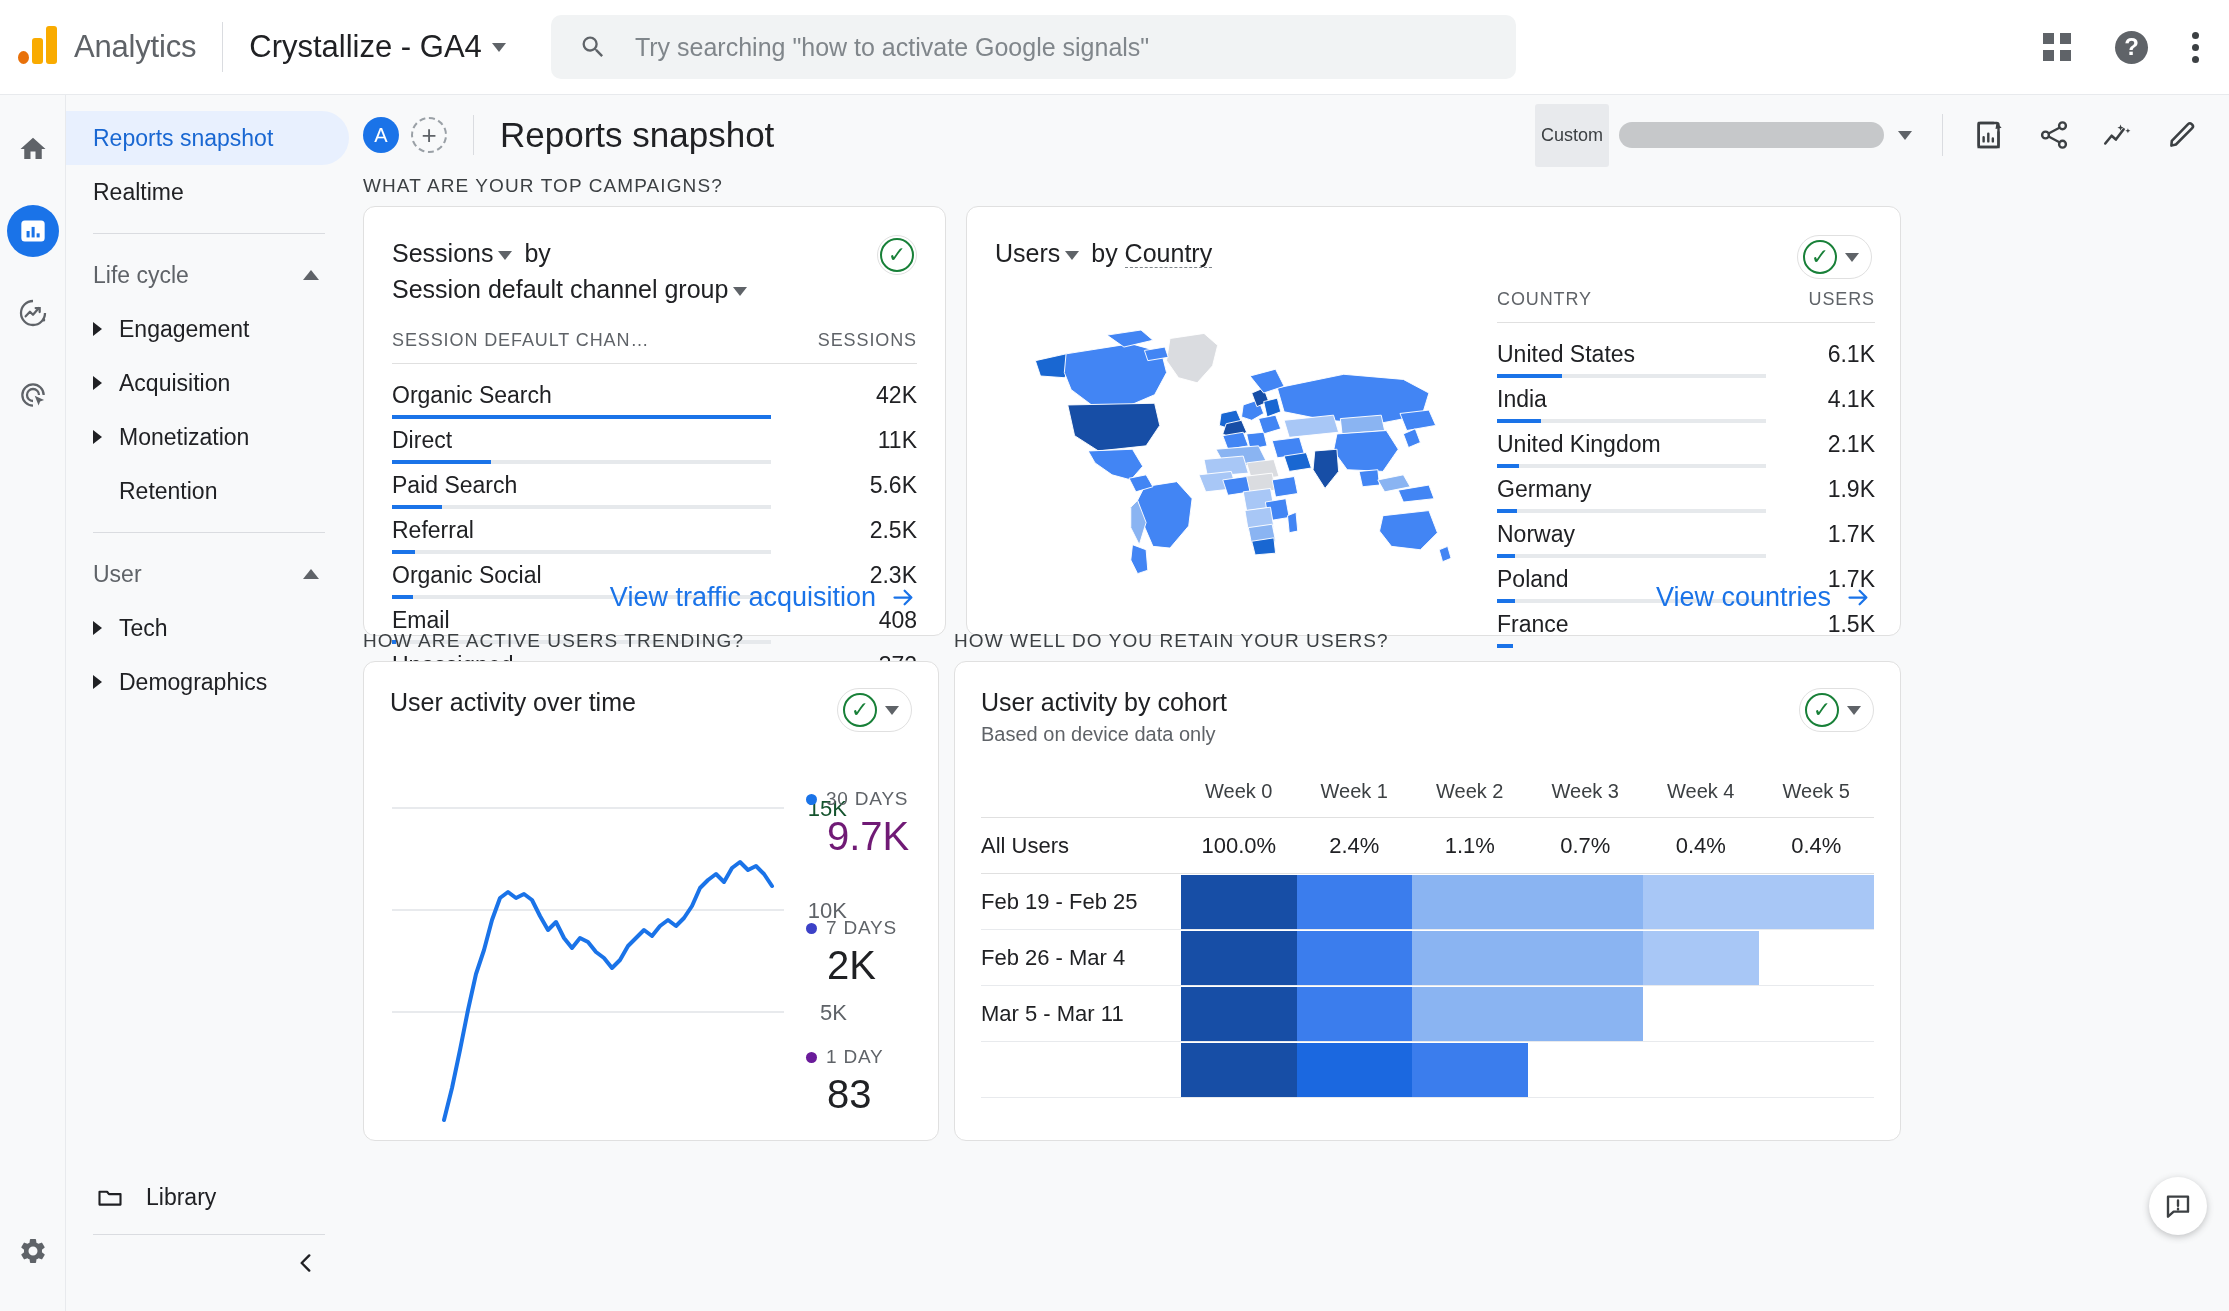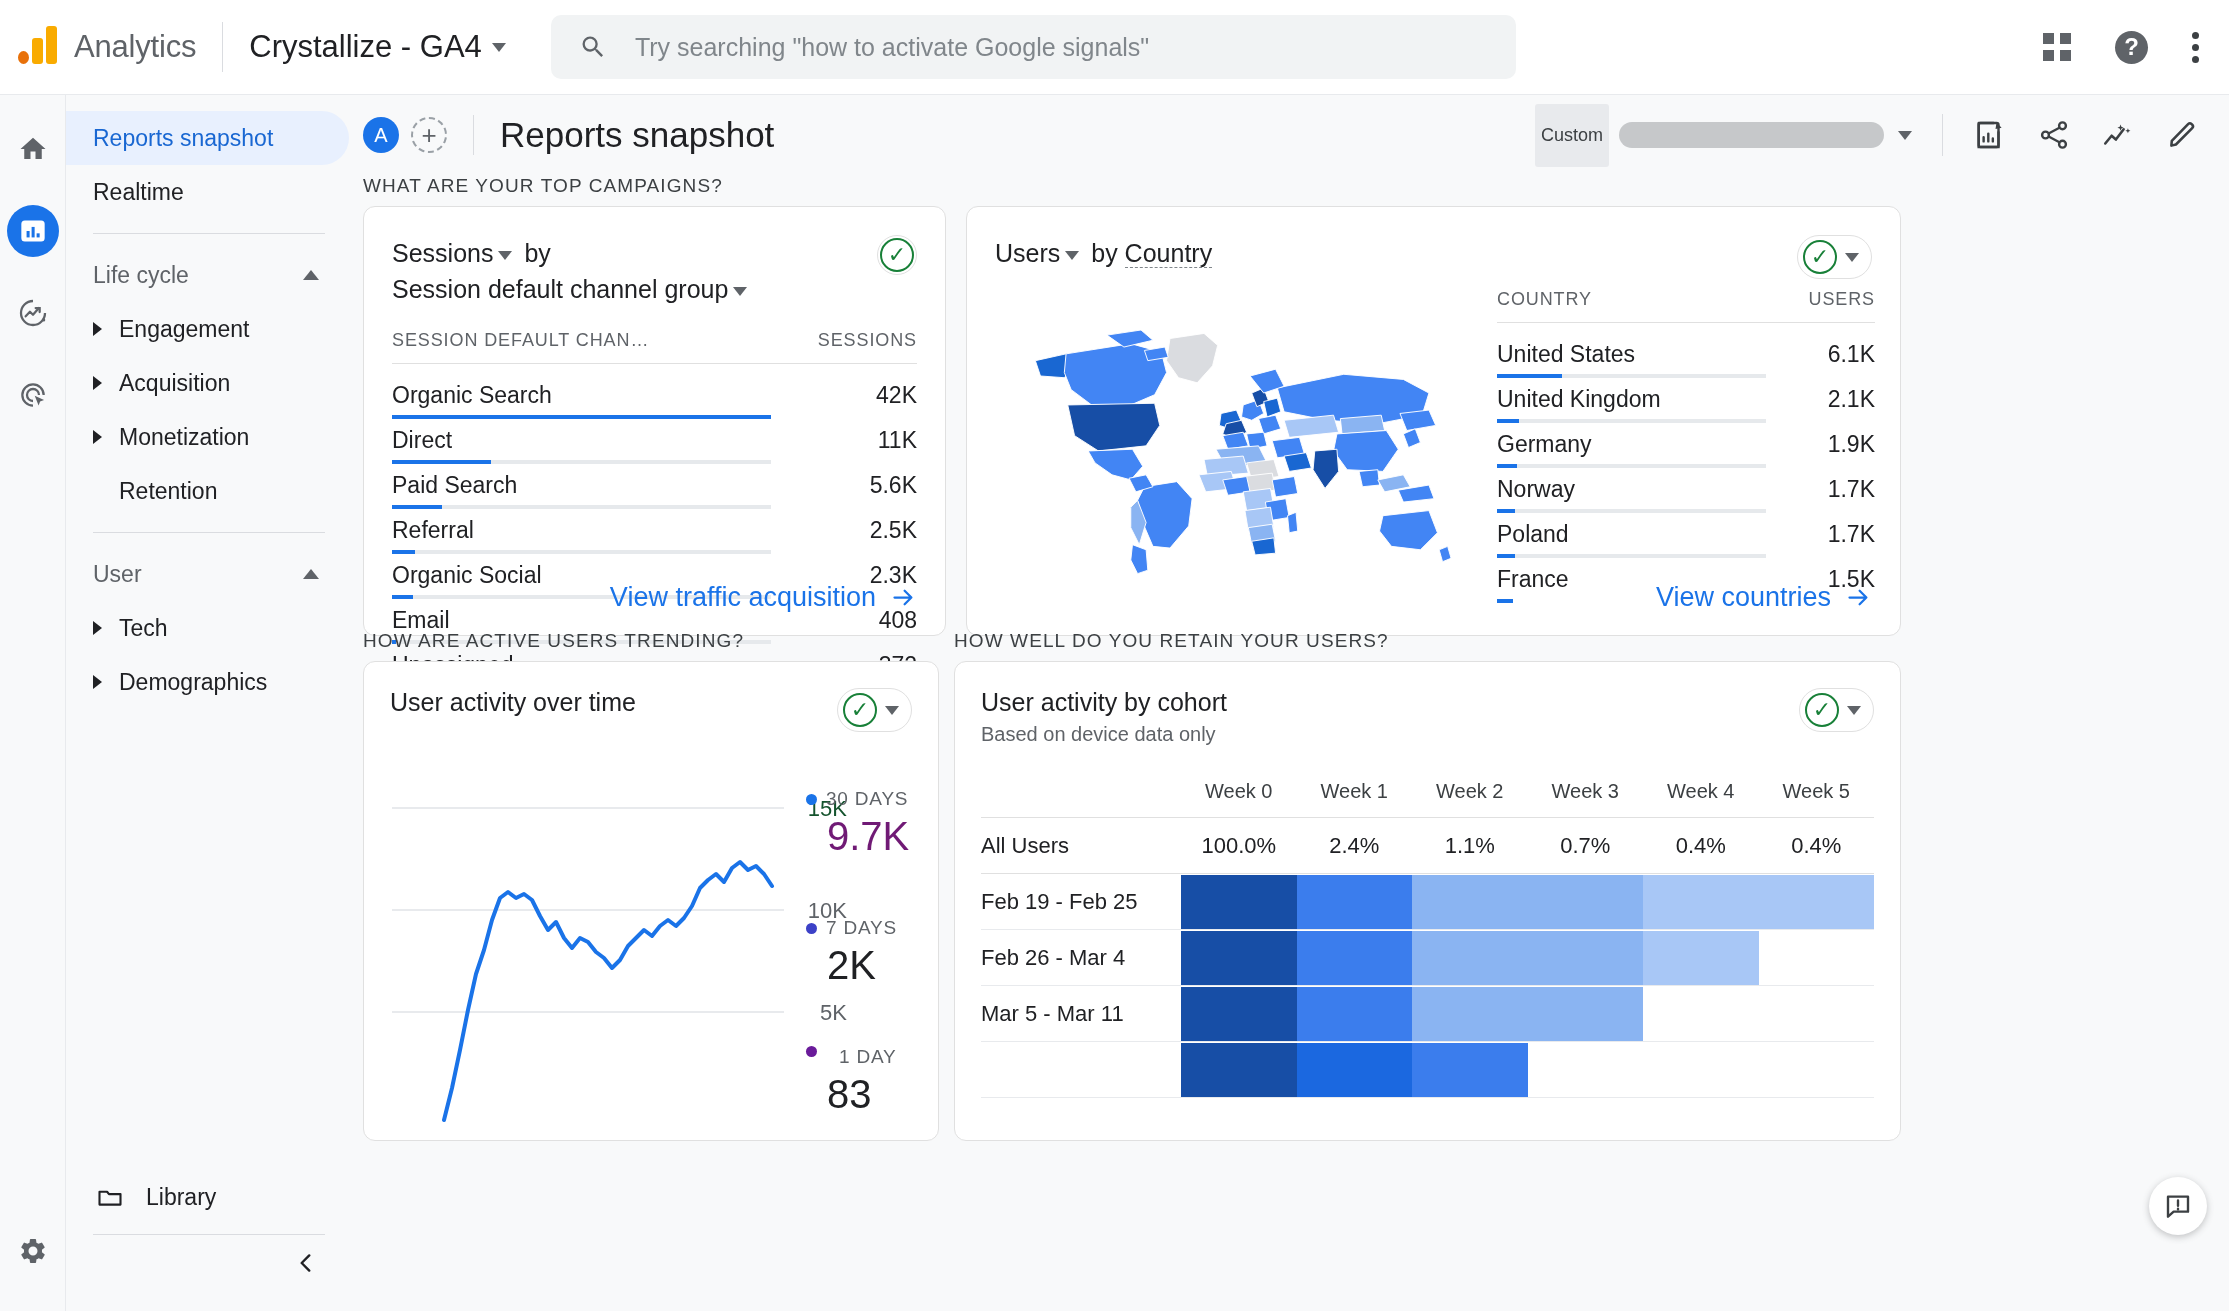--- a/index.html
+++ b/index.html
@@ -559,20 +559,24 @@
         <thead>
           <tr>
             <th>COUNTRY</th>
             <th class="num">USERS</th>
           </tr>
         </thead>
         <tbody>
           <tr>
               <td class="barcell"><span>United States</span><span class="bar-track"></span><span class="bar-fill" style="width:24%"></span></td>
               <td class="num">6.1K</td>
+            </tr>
+          <tr>
+              <td class="barcell"><span>India</span><span class="bar-track"></span><span class="bar-fill" style="width:16.2%"></span></td>
+              <td class="num">4.1K</td>
             </tr>
           <tr>
               <td class="barcell"><span>United Kingdom</span><span class="bar-track"></span><span class="bar-fill" style="width:8.3%"></span></td>
               <td class="num">2.1K</td>
             </tr>
           <tr>
               <td class="barcell"><span>Germany</span><span class="bar-track"></span><span class="bar-fill" style="width:7.5%"></span></td>
               <td class="num">1.9K</td>
             </tr>
           <tr>
@@ -634,21 +638,21 @@
         <div style="font-size:40px;color:#701a75;margin:4px 0 0 21px;">9.7K</div>
       </div>
       <div style="margin-bottom:58px;">
         <div style="display:flex;align-items:center;gap:9px;">
           <span style="width:11px;height:11px;border-radius:50%;background:#3c41c7;display:block;"></span>
           <span style="font-size:19px;letter-spacing:.8px;color:#5f6368;">7 DAYS</span>
         </div>
         <div style="font-size:40px;color:#202124;margin:4px 0 0 21px;">2K</div>
       </div>
       <div>
-        <div style="display:flex;gap:22px;">
+        <div style="display:flex;align-items:center;gap:9px;">
           <span style="width:11px;height:11px;border-radius:50%;background:#6a1b9a;display:block;"></span>
           <span style="font-size:19px;letter-spacing:.8px;color:#5f6368;">1 DAY</span>
         </div>
         <div style="font-size:40px;color:#202124;margin:4px 0 0 21px;">83</div>
       </div>
     </div>
   </div>
 
   <div class="card" style="position:absolute;left:605px;top:566px;width:947px;height:480px;overflow:hidden;">
     <div style="padding:26px 26px 0 26px;">

